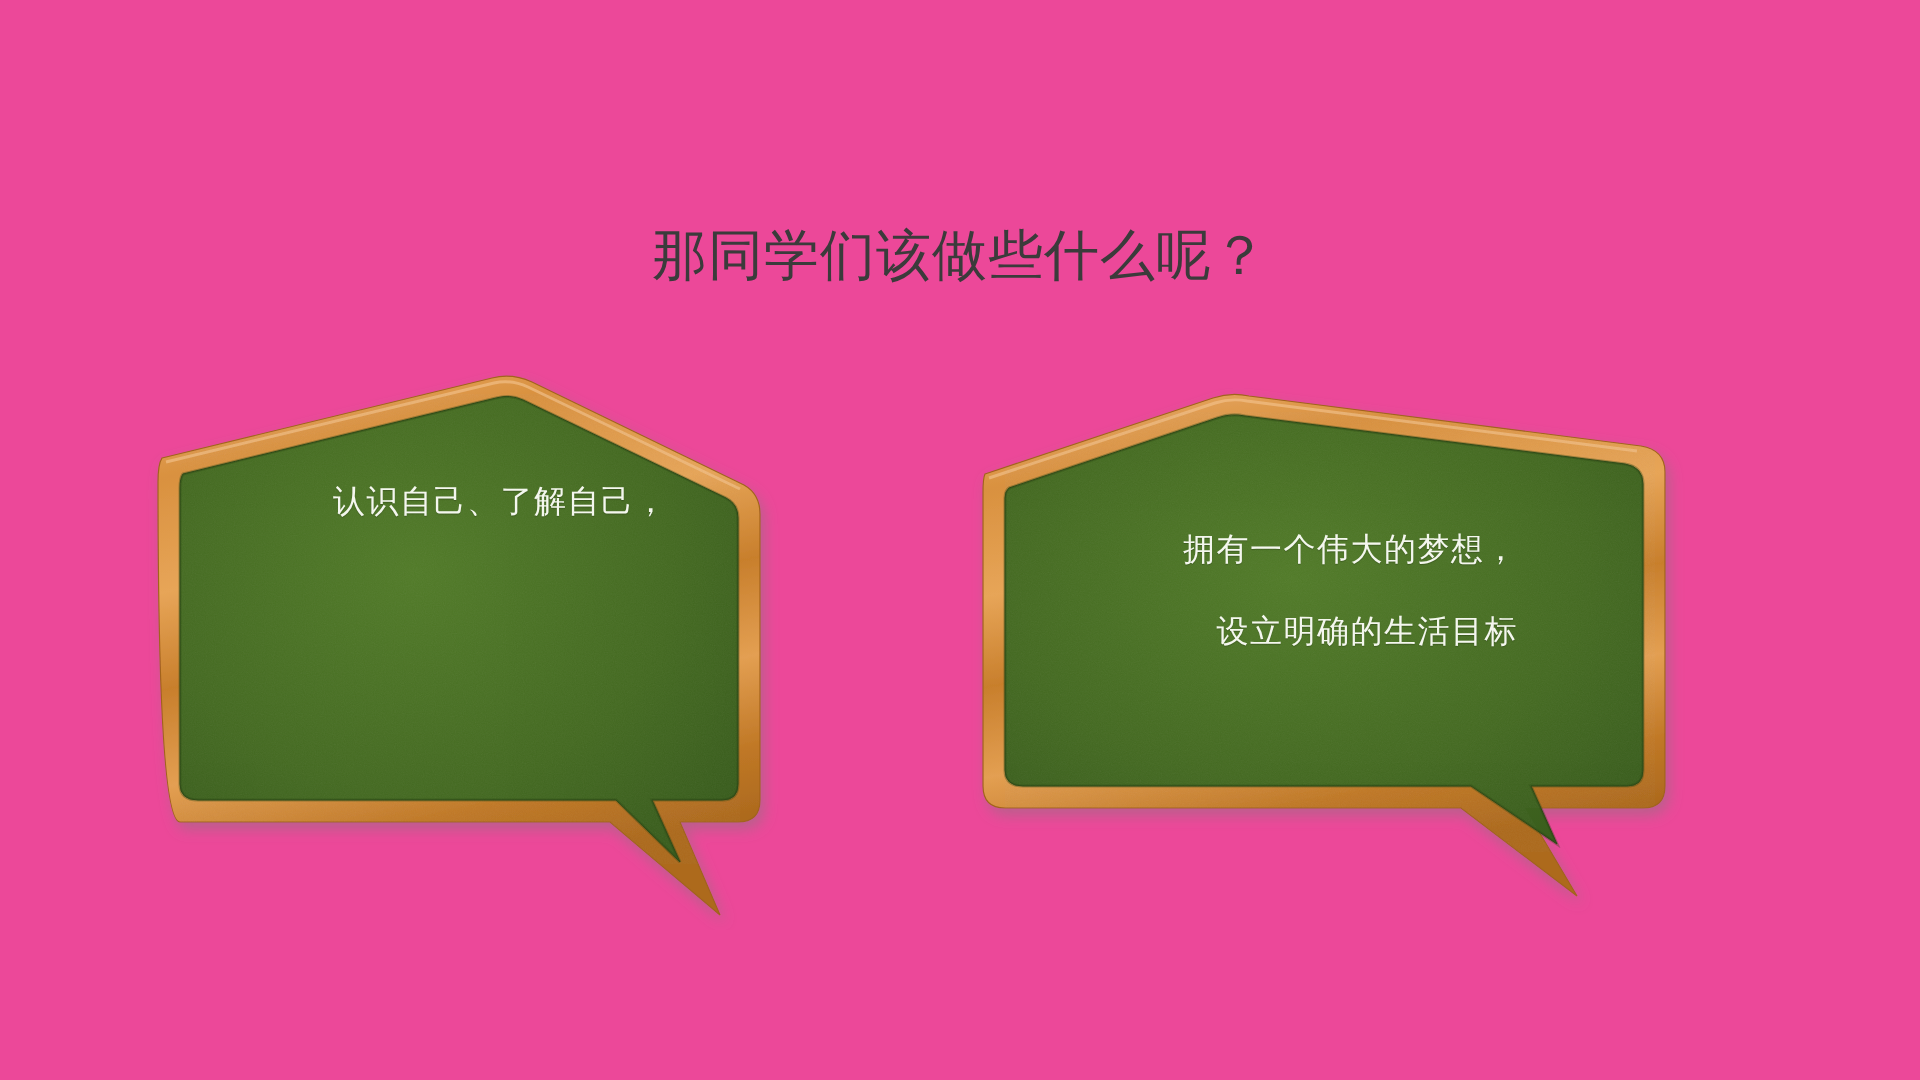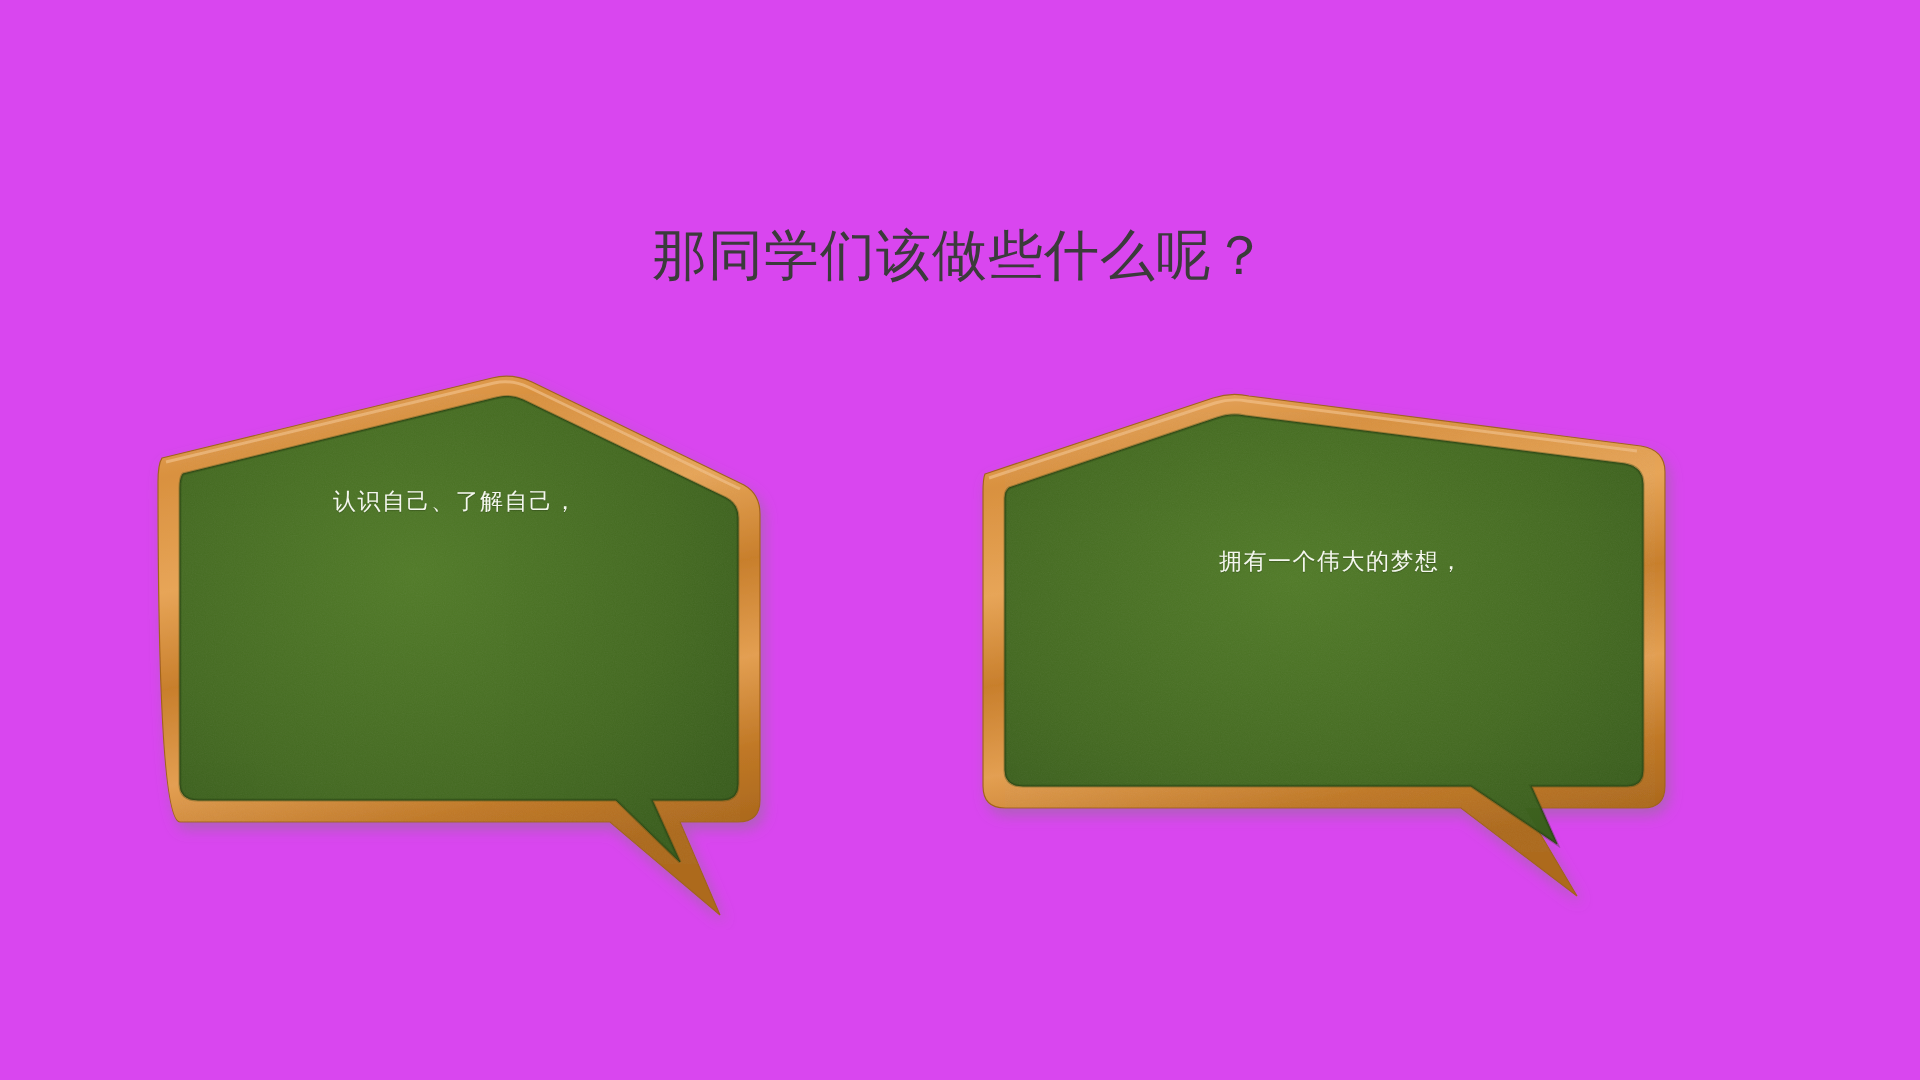--- a/index.html
+++ b/index.html
@@ -11,21 +11,21 @@
     height: 1080px;
     background: #ffffff;
     font-family: "Liberation Sans", "DejaVu Sans", sans-serif;
     overflow: hidden;
     position: relative;
   }
 
   #slide {
     position: absolute;
     inset: 0;
-    background: #d946ef;
+    background: #ec4899;
   }
 
   
   #slide-title {
     position: absolute;
     top: 222px;
     left: 0;
     width: 1920px;
     text-align: center;
     font-size: 55px;
@@ -47,36 +47,35 @@
     display: block;
   }
 
   #bubble-left  { left: 140px; top: 370px;  width: 780px; height: 560px; }
   #bubble-right { left: 965px; top: 388px;  width: 790px; height: 545px; }
 
   
   .chalk-text {
     position: absolute;
     color: #f4f7ee;
-    font-size: 23px;
+    font-size: 32px;
     line-height: 82px;
     letter-spacing: 1.5px;
     white-space: nowrap;
     text-shadow: 0 1px 1px rgba(0,0,0,0.22);
   }
   #text-left {
     left: 193px;
     top: 90px;
     text-align: left;
   }
   #text-right {
     left: 218px;
-    top: 132px;
+    top: 120px;
     text-align: right;
-    margin-left: 36px;
   }
   .chalk-line { display: block; }
 </style>
 </head>
 <body>
 
 <div id="slide">
 
   <div id="slide-title">那同学们该做些什么呢？</div>
 
@@ -283,16 +282,17 @@
                L 592,456
                L 506,398
                L 58,398
                Q 40,398 40,382
                L 40,110
                Q 40,103 44,100 Z" fill="none" stroke="#2b4715" stroke-width="3" stroke-opacity="0.35"></path>
     </svg>
 
     <div class="chalk-text" id="text-right">
       <span class="chalk-line">拥有一个伟大的梦想，</span>
+      <span class="chalk-line">设立明确的生活目标</span>
     </div>
   </div>
 
 </div>
 
 </body></html>

